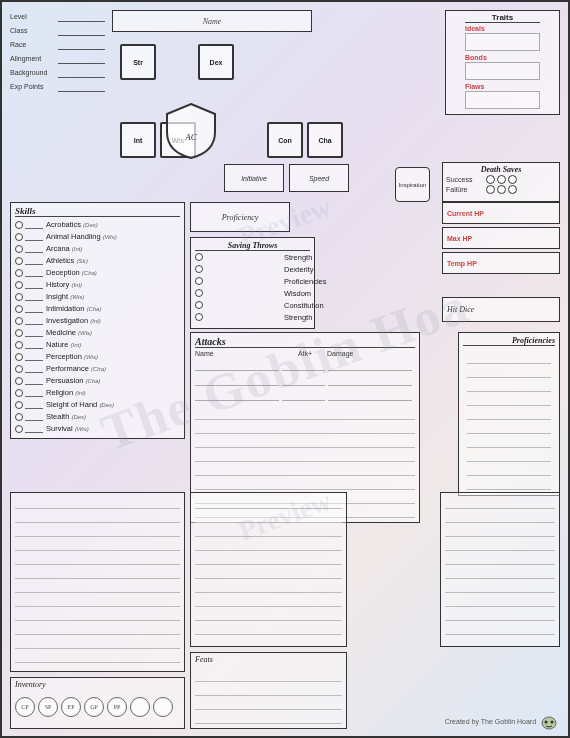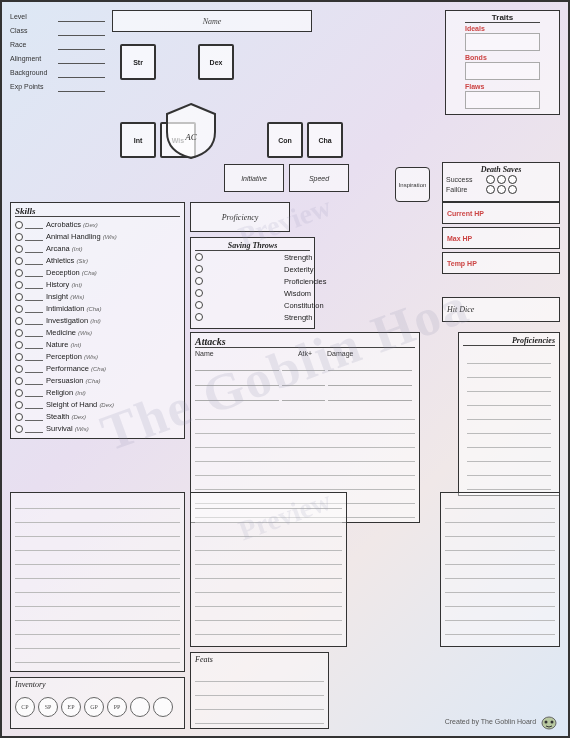--- a/index.html
+++ b/index.html
@@ -530,21 +530,21 @@
       justify-content: center;
       font-size: 6px;
       color: #555;
     }
 
     
     .feats-area {
       position: absolute;
       left: 188px;
       top: 650px;
-      width: 139px;
+      width: 157px;
       height: 77px;
       border: 1.5px solid #333;
       background: rgba(255,255,255,0.45);
     }
     .feats-label {
       font-size: 8px;
       font-family: Georgia, serif;
       font-style: italic;
       color: #222;
       padding: 2px 4px;

